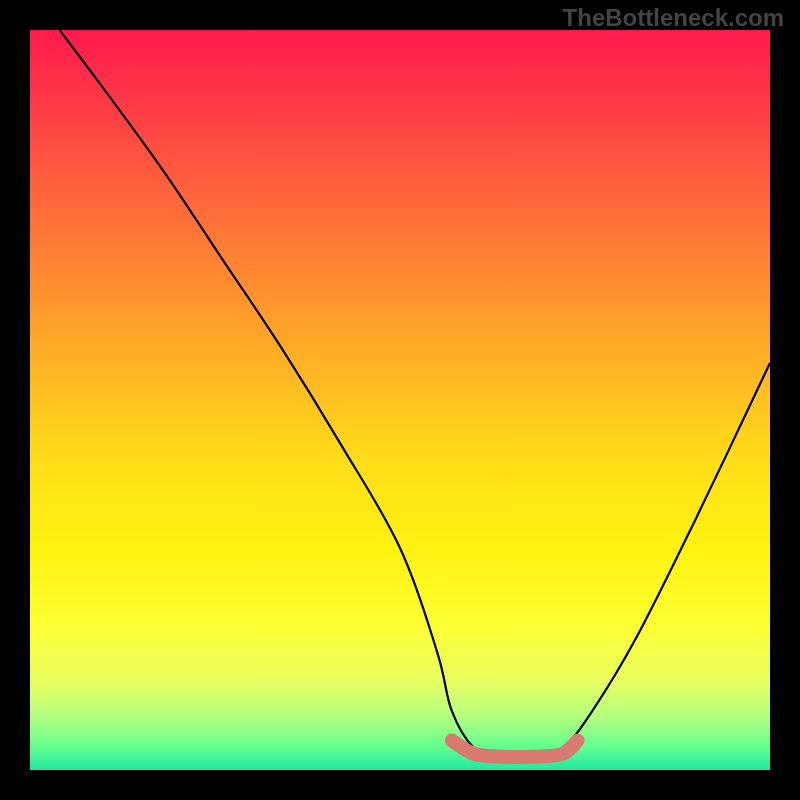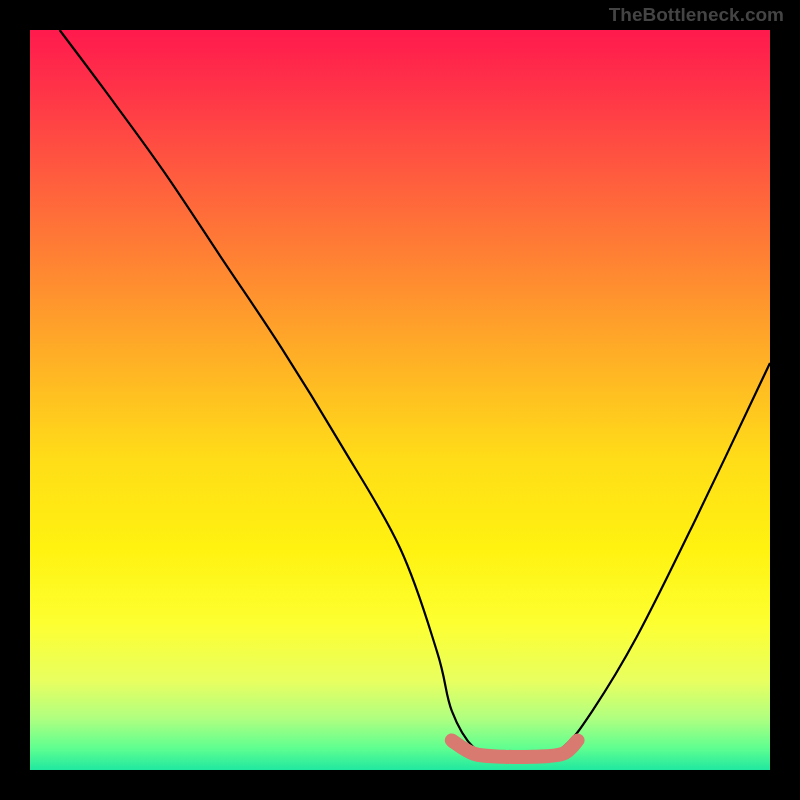--- a/index.html
+++ b/index.html
@@ -9,21 +9,21 @@
     width: 800px;
     height: 800px;
     position: relative;
     font-family: Arial, sans-serif;
   }
   .watermark {
     position: absolute;
     top: 4px;
     right: 16px;
     color: #444;
-    font-size: 19px;
+    font-size: 24px;
     font-weight: bold;
     z-index: 10;
   }
   .plot-area {
     position: absolute;
     left: 30px;
     top: 30px;
     width: 740px;
     height: 740px;
     background: linear-gradient(to bottom,

